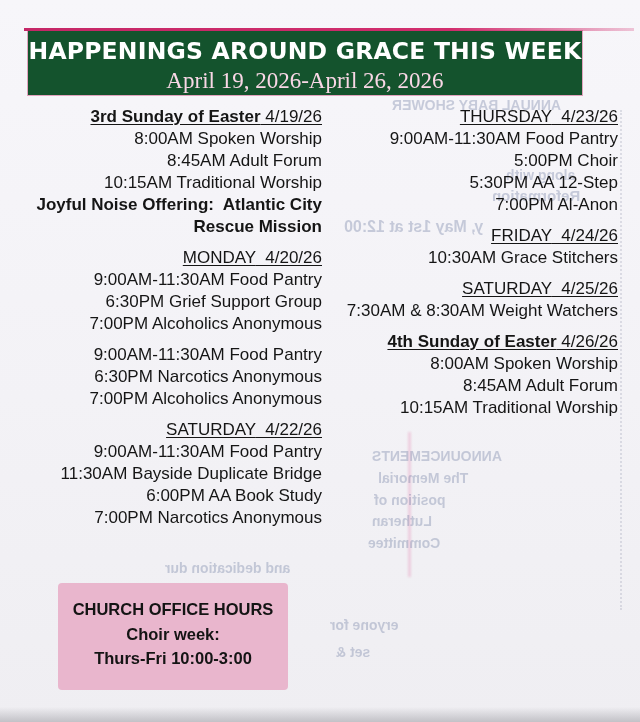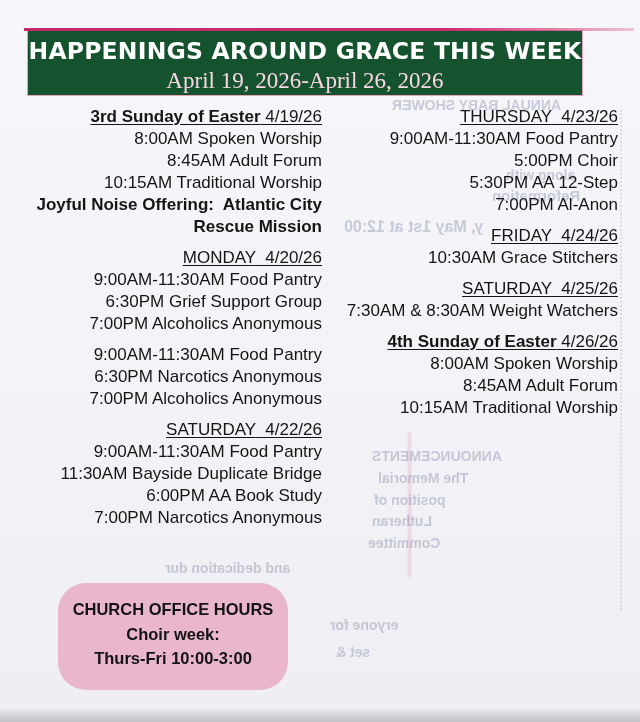--- a/index.html
+++ b/index.html
@@ -16,21 +16,21 @@
     color:#ffffff;letter-spacing:.2px;padding-top:6px;line-height:29px;}
   .banner-date{font-family:Liberation Serif, serif;font-size:23px;color:#f9d7e6;line-height:30px;}
   .col{position:absolute;top:106px;width:300px;text-align:right;font-size:17px;line-height:22px;}
   .col-left{left:22px;}
   .col-right{left:318px;}
   .section{margin-bottom:9px;}
   .sec-head{text-decoration:underline;text-underline-offset:2px;white-space:pre-wrap;}
   .bold{font-weight:bold;}
   .event{white-space:pre-wrap;}
   .office{position:absolute;left:58px;top:583px;width:230px;height:107px;background:#e9b6cd;
-    border-radius:28px;text-align:center;font-weight:bold;font-size:16.5px;line-height:24px;
+    border-radius:4px;text-align:center;font-weight:bold;font-size:16.5px;line-height:24px;
     padding-top:13px;box-sizing:border-box;color:#141414;}
   .office-title{line-height:26px;}
   .ghost{position:absolute;transform:scaleX(-1);filter:blur(.7px);
     color:rgba(100,115,155,.33);font-weight:bold;white-space:nowrap;}
   .ghost-pink-line{position:absolute;left:408px;top:432px;width:3px;height:145px;
     background:rgba(225,120,165,.28);filter:blur(1px);}
   .scan-dots{position:absolute;left:620px;top:110px;height:500px;width:0;
     border-left:2px dotted rgba(150,155,175,.28);}
   .scan-shadow{position:absolute;left:0;bottom:0;width:640px;height:15px;
     background:linear-gradient(to bottom,rgba(0,0,0,0),rgba(110,110,118,.35));}

